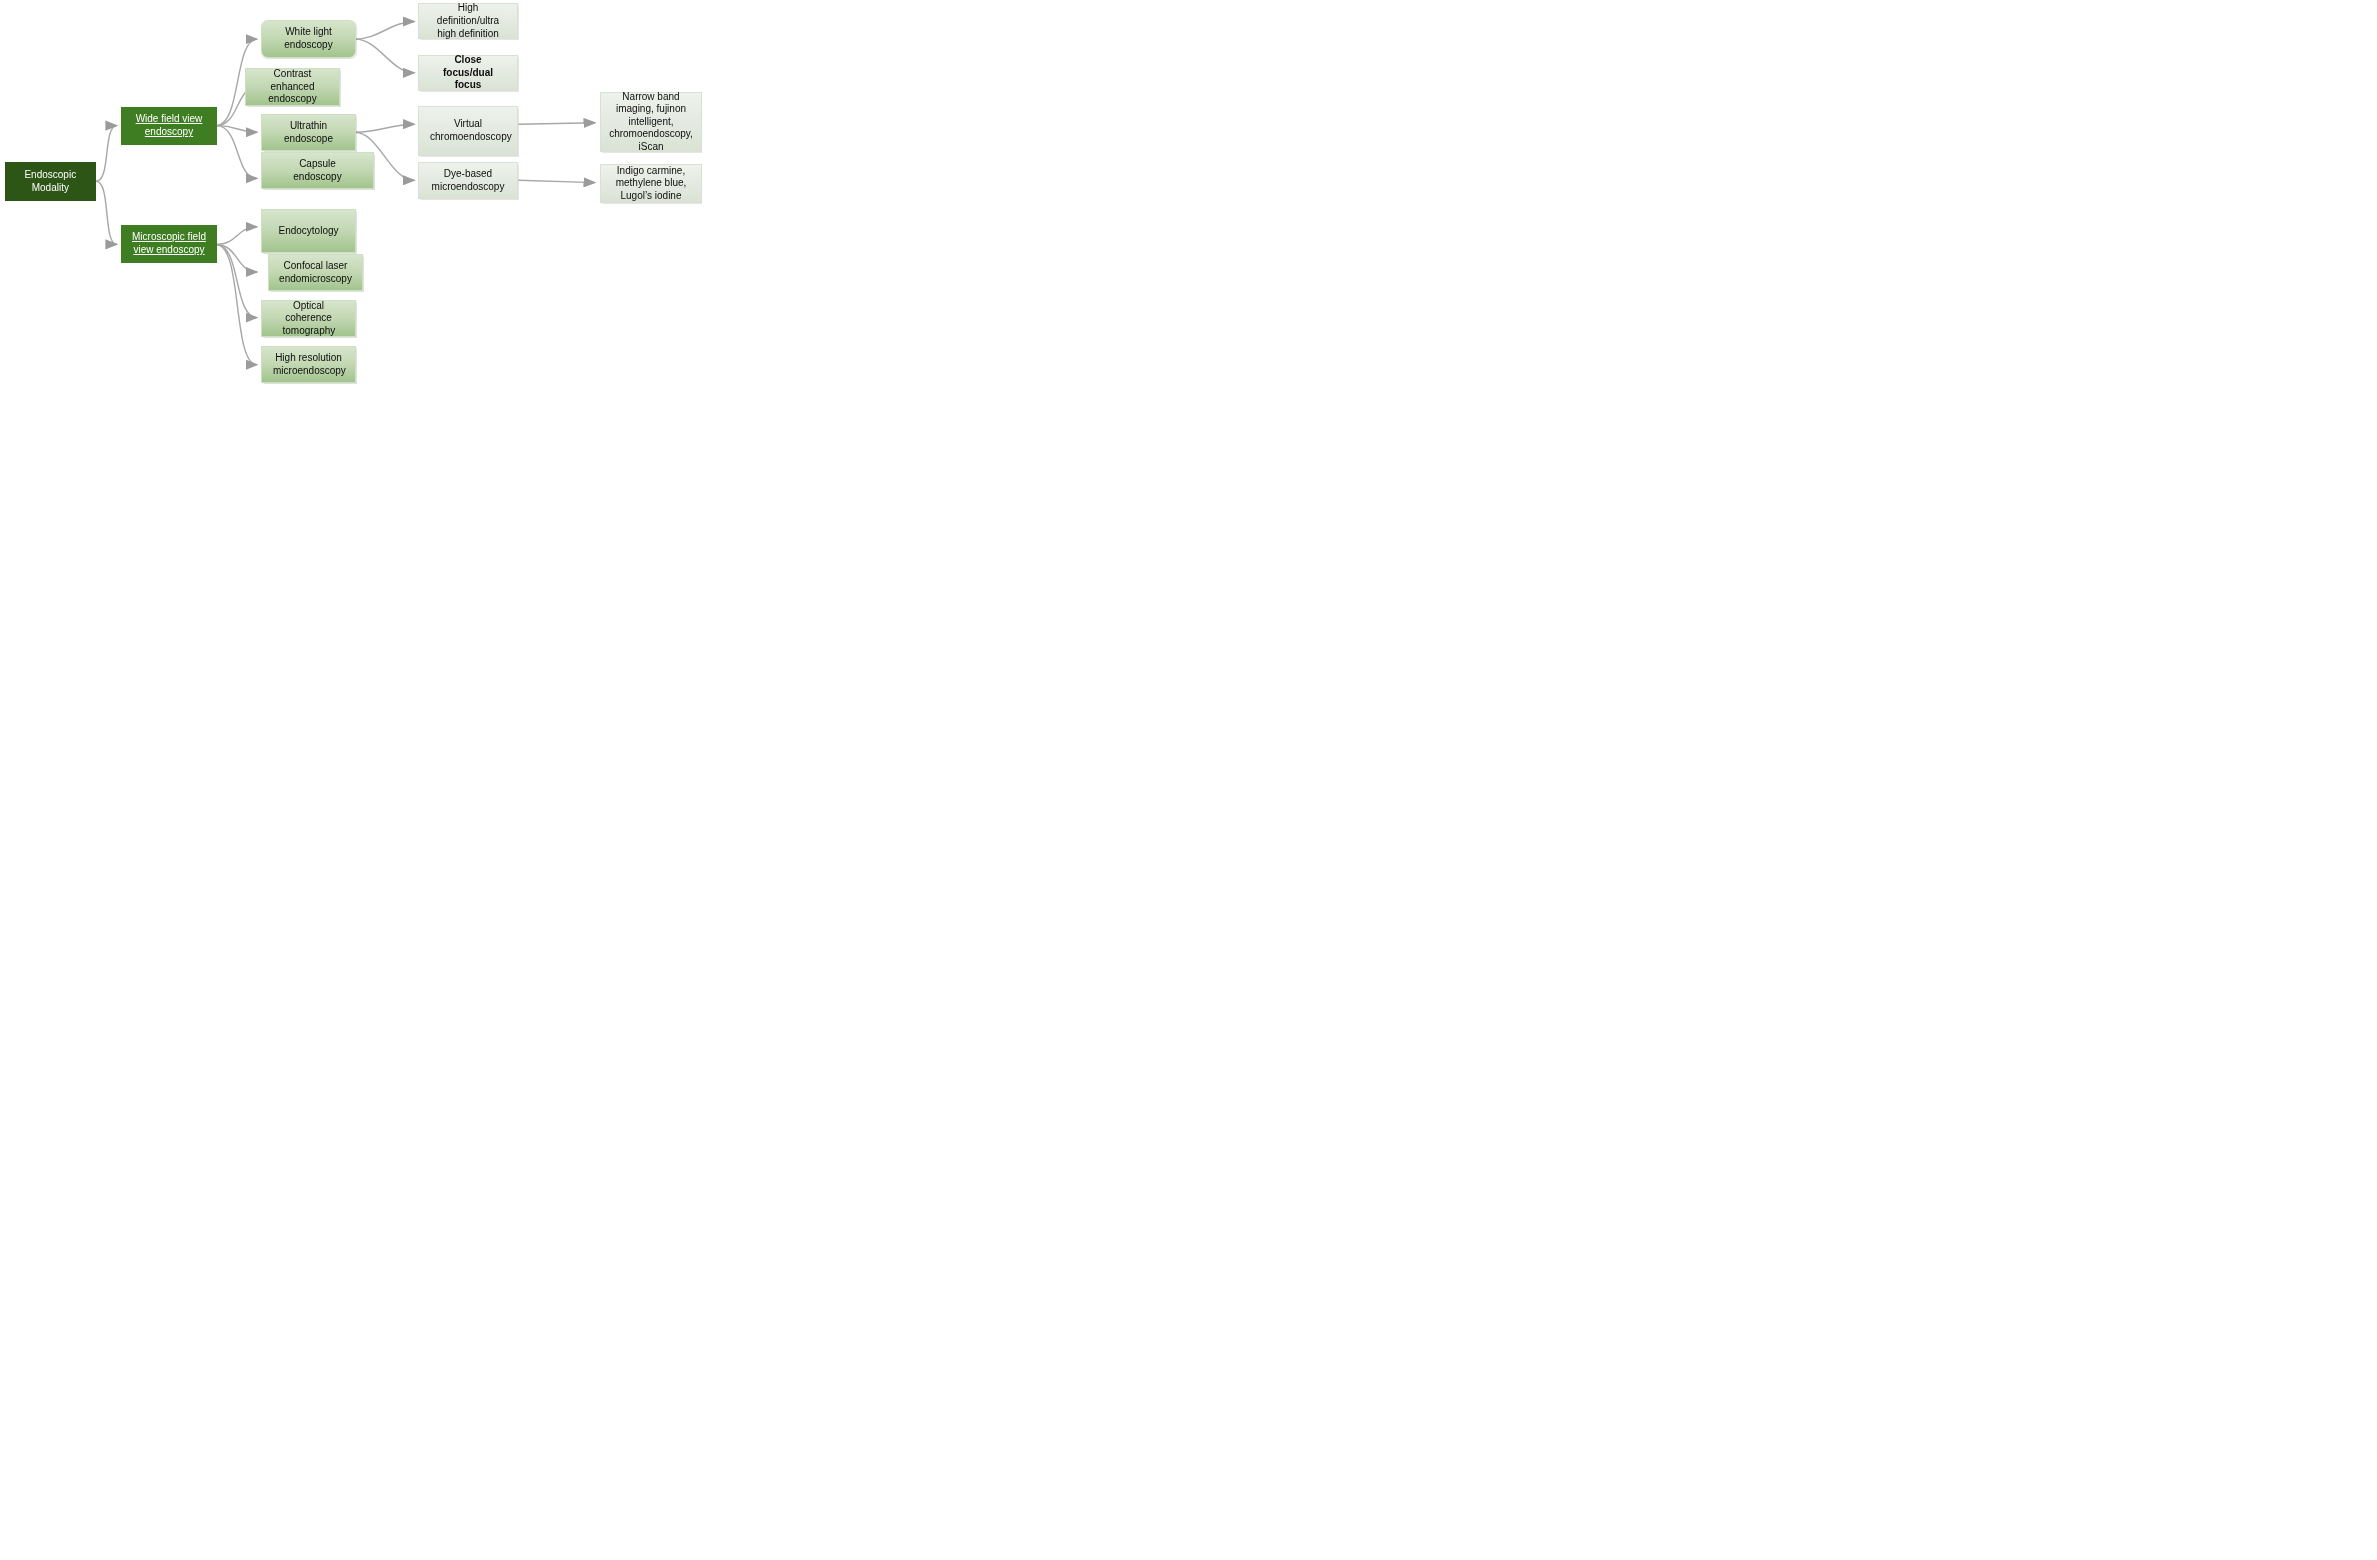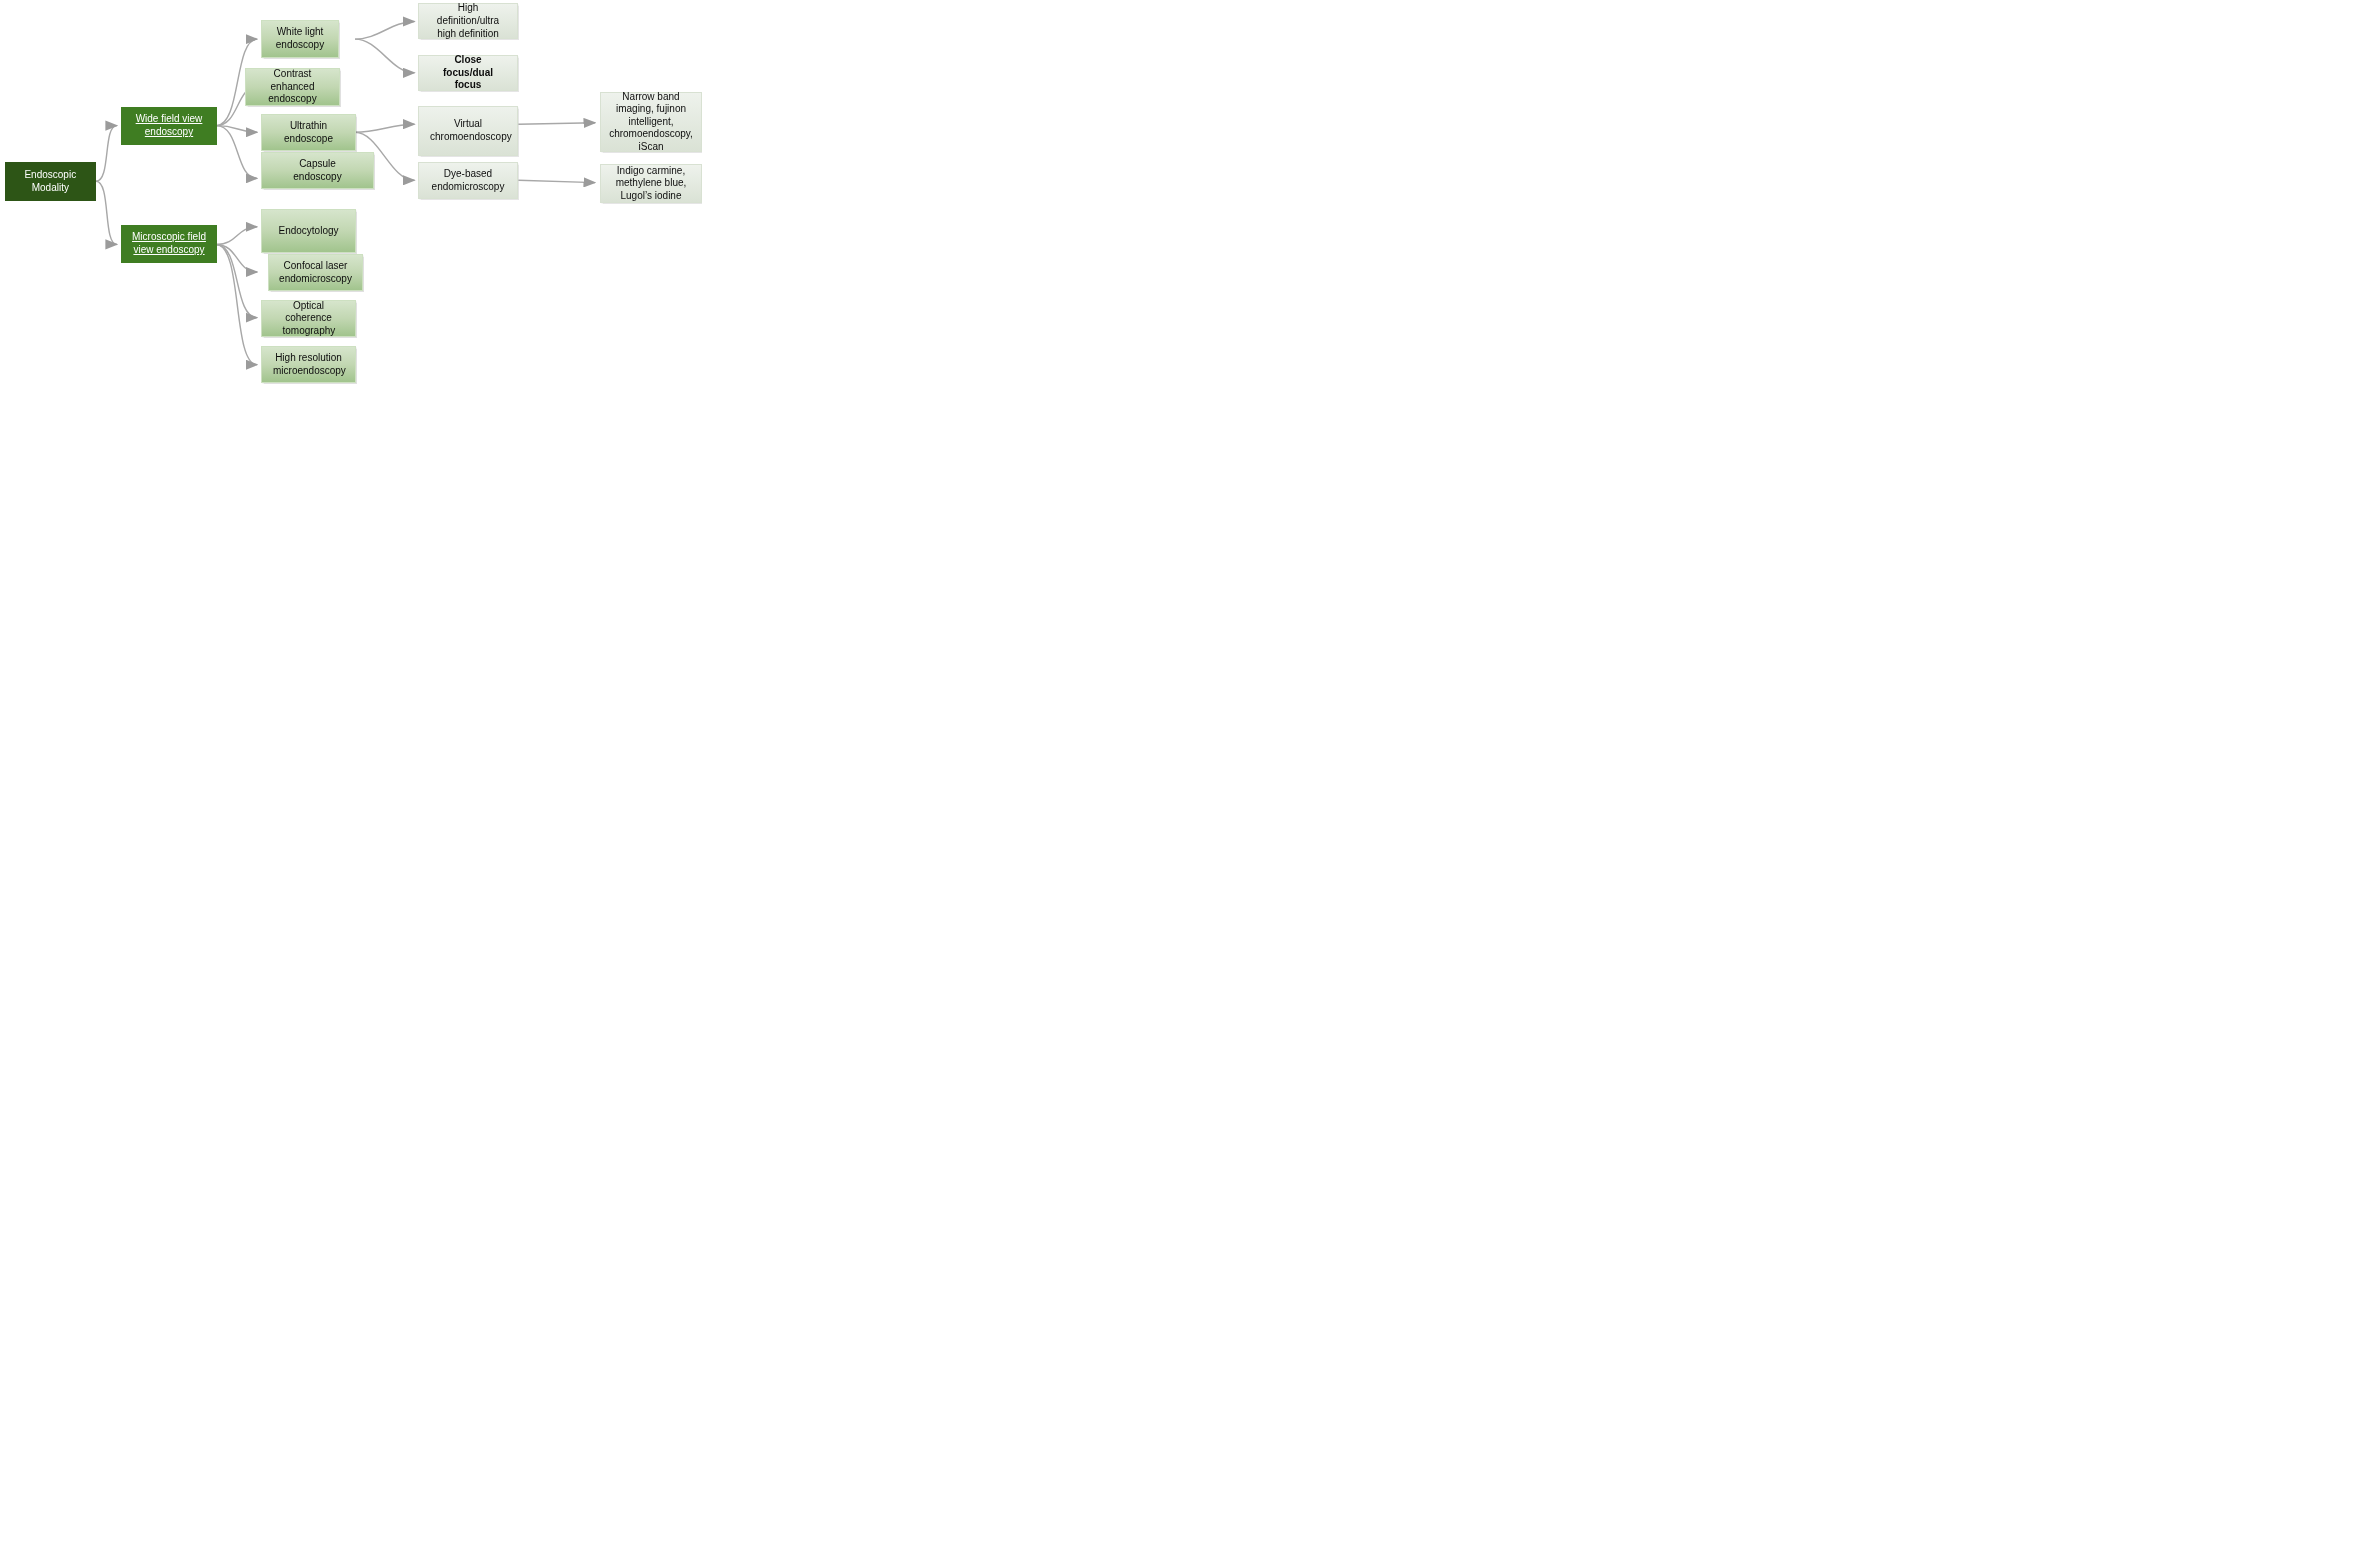--- a/index.html
+++ b/index.html
@@ -30,21 +30,21 @@
   }
   .lvl4{
     background:linear-gradient(180deg,#eef2ec 0%,#dae2d5 100%);
     border:1px solid #d8e1d2;
     box-shadow:0.5px 0.5px 1px rgba(0,0,0,0.10);
   }
   
   #n-root{left:4.8px;top:162px;width:91px;height:39px;}
   #n-wide{left:121px;top:107px;width:96px;height:38px;}
   #n-micro{left:121px;top:225px;width:96px;height:38px;}
-  #n-white{left:261px;top:20px;width:78px;height:38px;}
+  #n-white{left:261px;top:20px;width:95px;height:38px;border-radius:7px;}
   #n-contrast{left:245px;top:68px;width:95px;height:38px;}
   #n-ultrathin{left:261px;top:114px;width:95px;height:37px;}
   #n-capsule{left:261px;top:152px;width:113px;height:37px;}
   #n-endocytology{left:261px;top:209px;width:95px;height:44px;}
   #n-confocal{left:268px;top:254px;width:95px;height:37px;}
   #n-oct{left:261px;top:300px;width:95px;height:37px;}
   #n-hrme{left:261px;top:346px;width:95px;height:37px;}
   #n-hd{left:418px;top:3.3px;width:100px;height:36px;}
   #n-close{left:418px;top:55px;width:100px;height:36px;}
   #n-virtual{left:418px;top:106px;width:100px;height:50px;}
@@ -135,21 +135,21 @@
   <div class="node lvl4" id="n-hd">
     <span>High definition/ultra high definition</span>
   </div>
   <div class="node lvl4" id="n-close">
     <span>Close focus/dual focus</span>
   </div>
   <div class="node lvl4" id="n-virtual">
     <span>Virtual chromoendoscopy</span>
   </div>
   <div class="node lvl4" id="n-dye">
-    <span>Dye-based endomicroscopy</span>
+    <span>Dye-based microendoscopy</span>
   </div>
   <div class="node lvl4" id="n-nbi">
     <span>Narrow band imaging, fujinon intelligent, chromoendoscopy, iScan</span>
   </div>
   <div class="node lvl4" id="n-indigo">
     <span>Indigo carmine, methylene blue, Lugol’s iodine</span>
   </div>
 
 </div>
 

